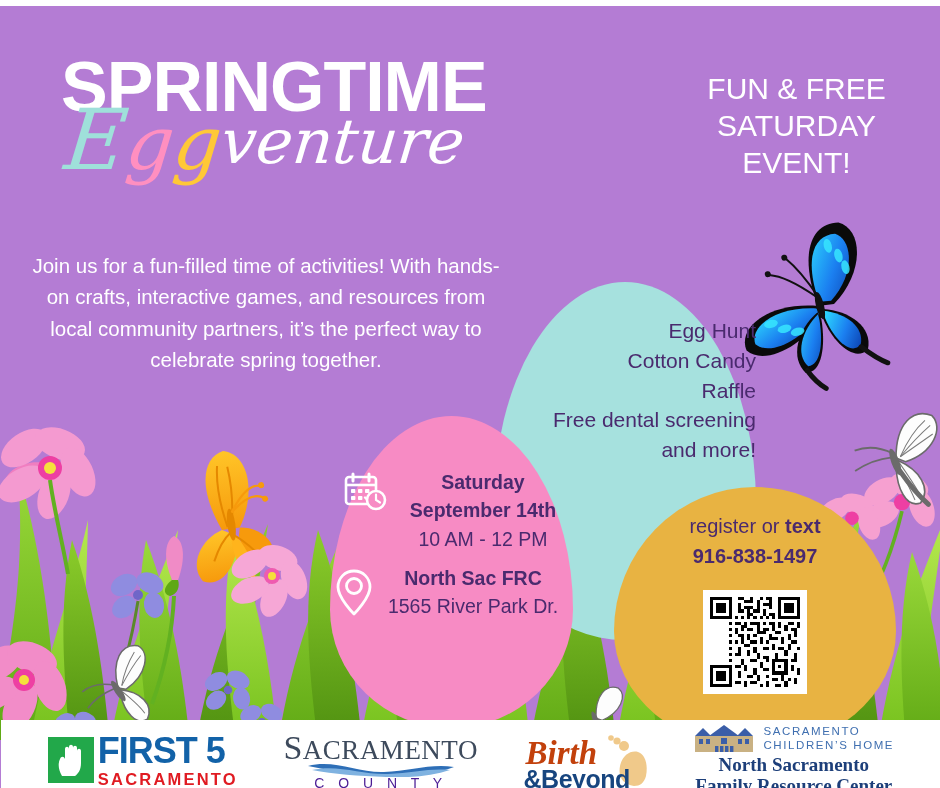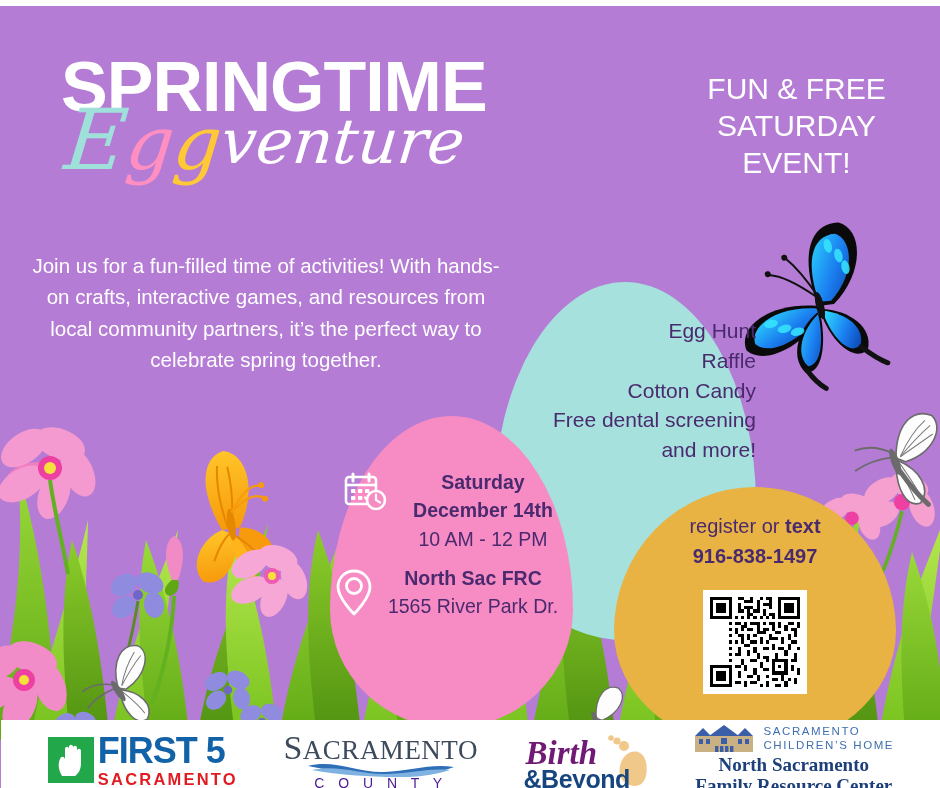--- a/index.html
+++ b/index.html
@@ -146,21 +146,21 @@
   #logo-county .county{
     font-size:14px;color:#4c1d95;letter-spacing:5px;line-height:1;
     font-family:"Liberation Sans",sans-serif;
   }
 
   
   #logo-birth{position:relative;align-items:center;}
   #logo-birth .stack{display:flex;flex-direction:column;line-height:1;}
   #logo-birth .birth{
     font-family:"Liberation Serif",serif;font-style:italic;font-weight:bold;
-    font-size:33px;color:#701a75;margin-left:2px;margin-top:8px;
+    font-size:33px;color:#c2410c;margin-left:2px;margin-top:8px;
   }
   #logo-birth .beyond{
     font-family:"Liberation Sans",sans-serif;font-weight:bold;
     font-size:25px;color:#17457f;margin-top:-3px;letter-spacing:-0.5px;
   }
   #logo-birth .foot{margin-left:-22px;z-index:-1;}
 
   
   #logo-frc{flex-direction:column;align-items:center;}
   #logo-frc .top{display:flex;align-items:center;}
@@ -449,22 +449,22 @@
   <div id="fun-free">
     <div>FUN &amp; FREE</div>
     <div>SATURDAY</div>
     <div>EVENT!</div>
   </div>
 
   <div class="egg" id="egg-teal">
     <div class="egg-shape"></div>
     <div class="egg-text">
       <div>Egg Hunt</div>
+      <div>Cotton Candy</div>
       <div>Raffle</div>
-      <div>Cotton Candy</div>
       <div>Free dental screening</div>
       <div>and more!</div>
     </div>
   </div>
 
   <div class="egg" id="egg-pink">
     <div class="egg-shape"></div>
 
     <div class="detail-row" id="row-date">
       <div class="detail-icon">
@@ -479,21 +479,21 @@
             <rect x="7" y="24" width="4.4" height="4" rx="0.8"></rect>
             <rect x="14" y="24" width="4.4" height="4" rx="0.8"></rect>
           </g>
           <path d="M21 25.5 l2.4 2.4 l5-5.6" fill="none" stroke="#fff" stroke-width="2.4" stroke-linecap="round" stroke-linejoin="round"></path>
           <circle cx="32" cy="28" r="9" fill="#f78bc4" stroke="#fff" stroke-width="2.6"></circle>
           <path d="M32 22.5 V28 L36 30.5" fill="none" stroke="#fff" stroke-width="2.2" stroke-linecap="round"></path>
         </svg>
       </div>
       <div class="detail-text">
         <span class="b">Saturday</span>
-        <span class="b">December 14th</span>
+        <span class="b">September 14th</span>
         <span class="n">10 AM - 12 PM</span>
       </div>
     </div>
 
     <div class="detail-row" id="row-loc">
       <div class="detail-icon">
         <svg width="40" height="50" viewBox="0 0 40 50" xmlns="http://www.w3.org/2000/svg">
           <path d="M20 3 C 11 3 4 10 4 19 C 4 30 20 46 20 46 C 20 46 36 30 36 19 C 36 10 29 3 20 3Z" fill="none" stroke="#fff" stroke-width="2.8" stroke-linejoin="round"></path>
           <circle cx="20" cy="18" r="7.5" fill="none" stroke="#fff" stroke-width="2.8"></circle>
         </svg>

